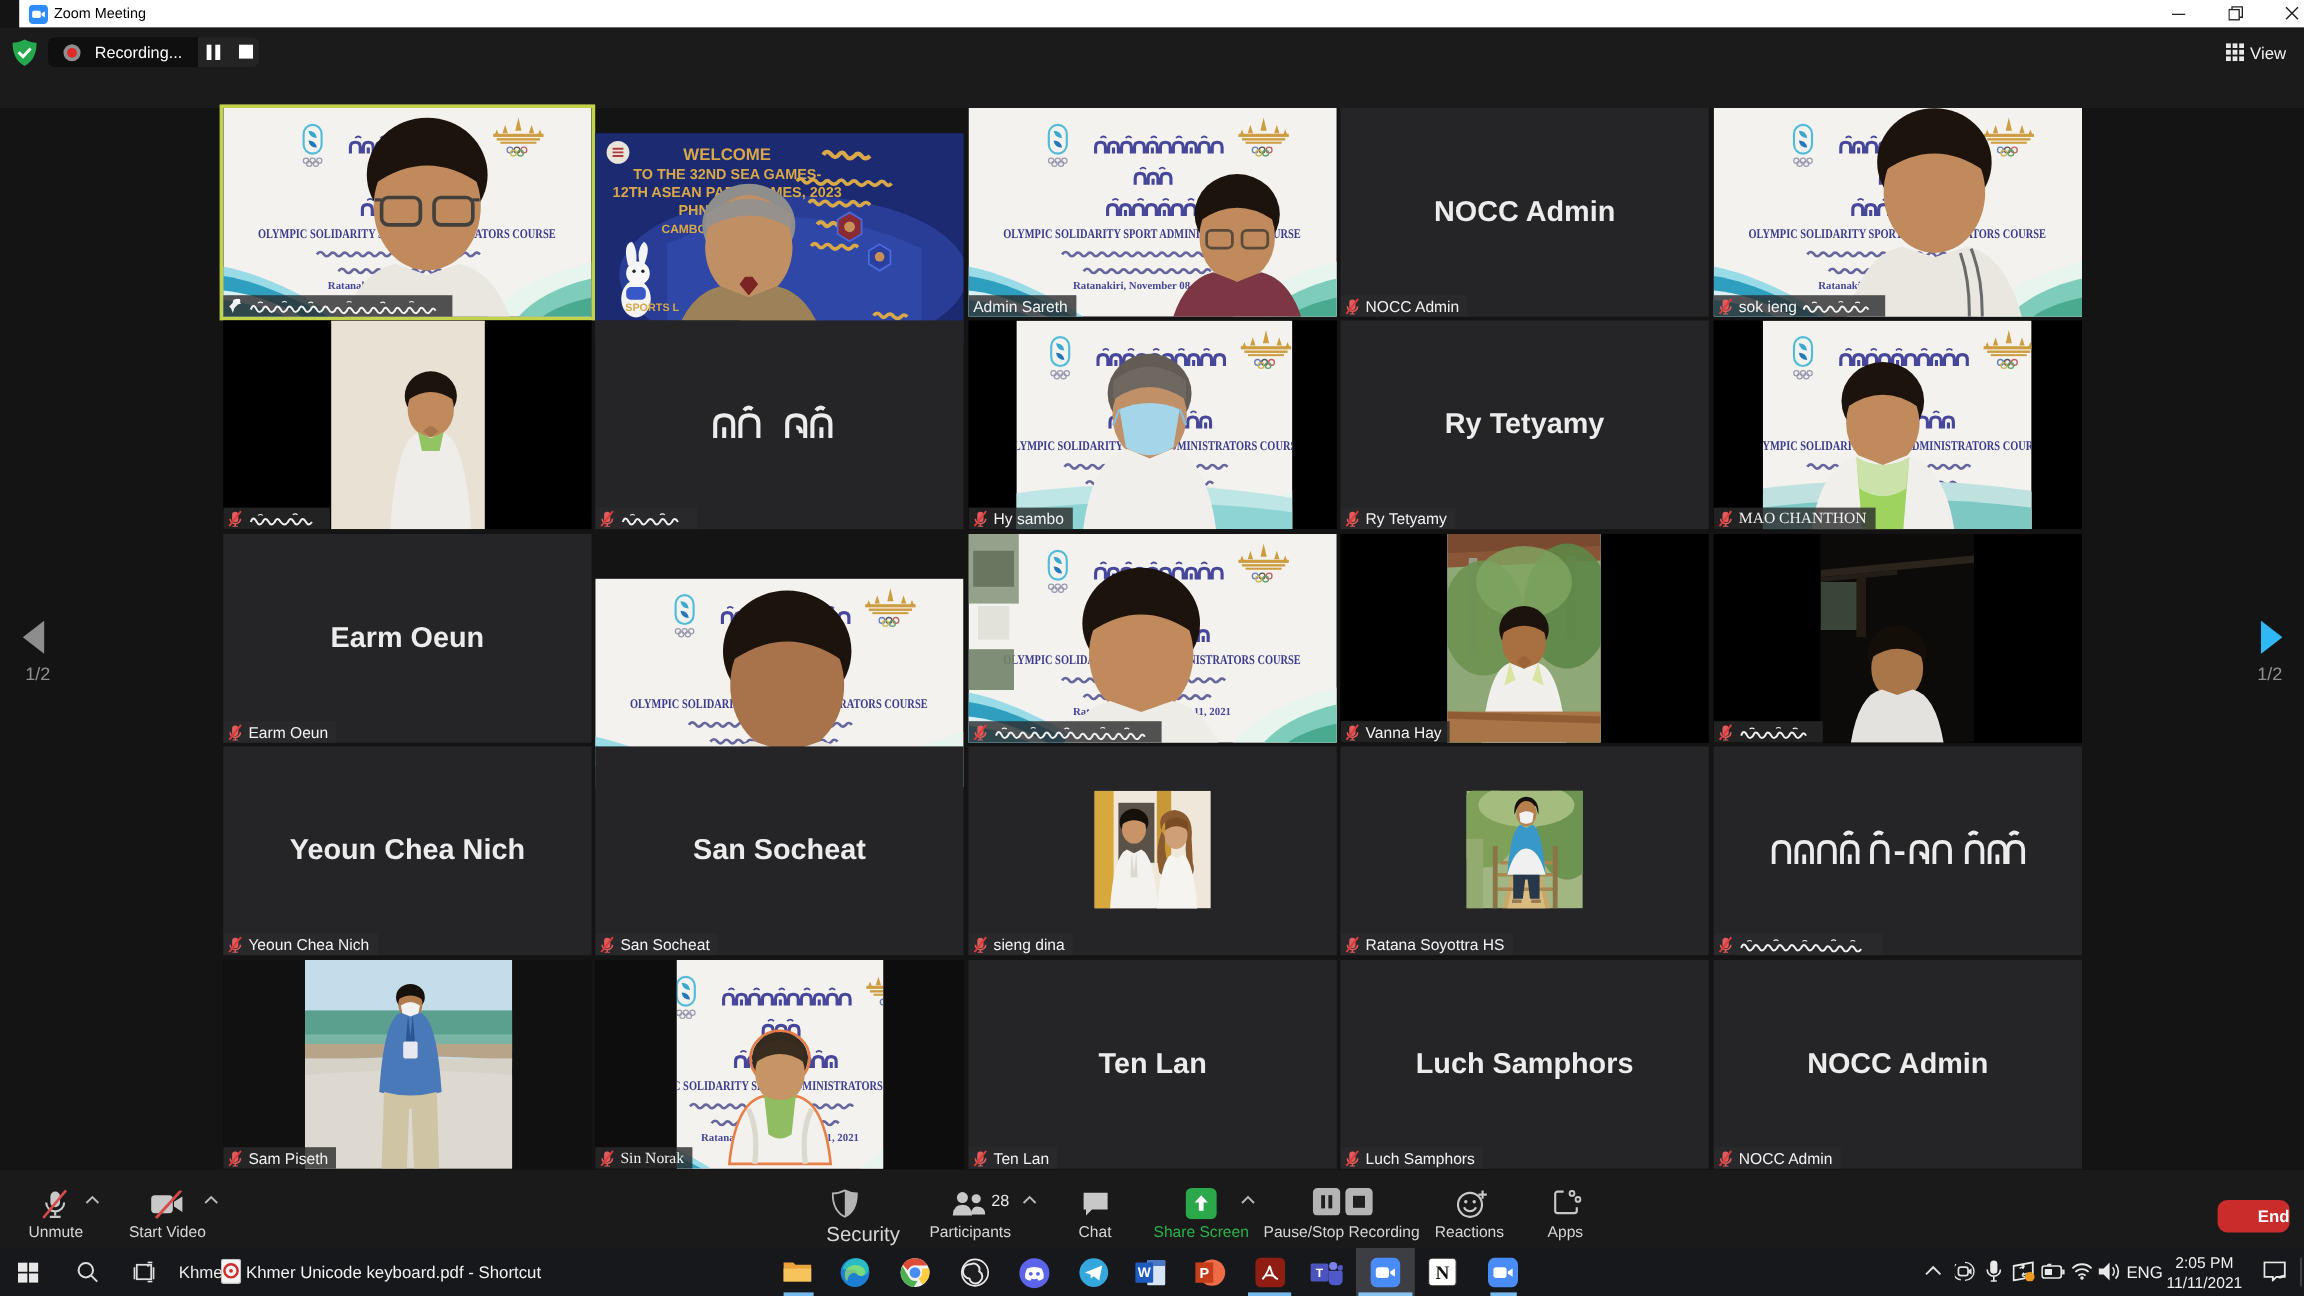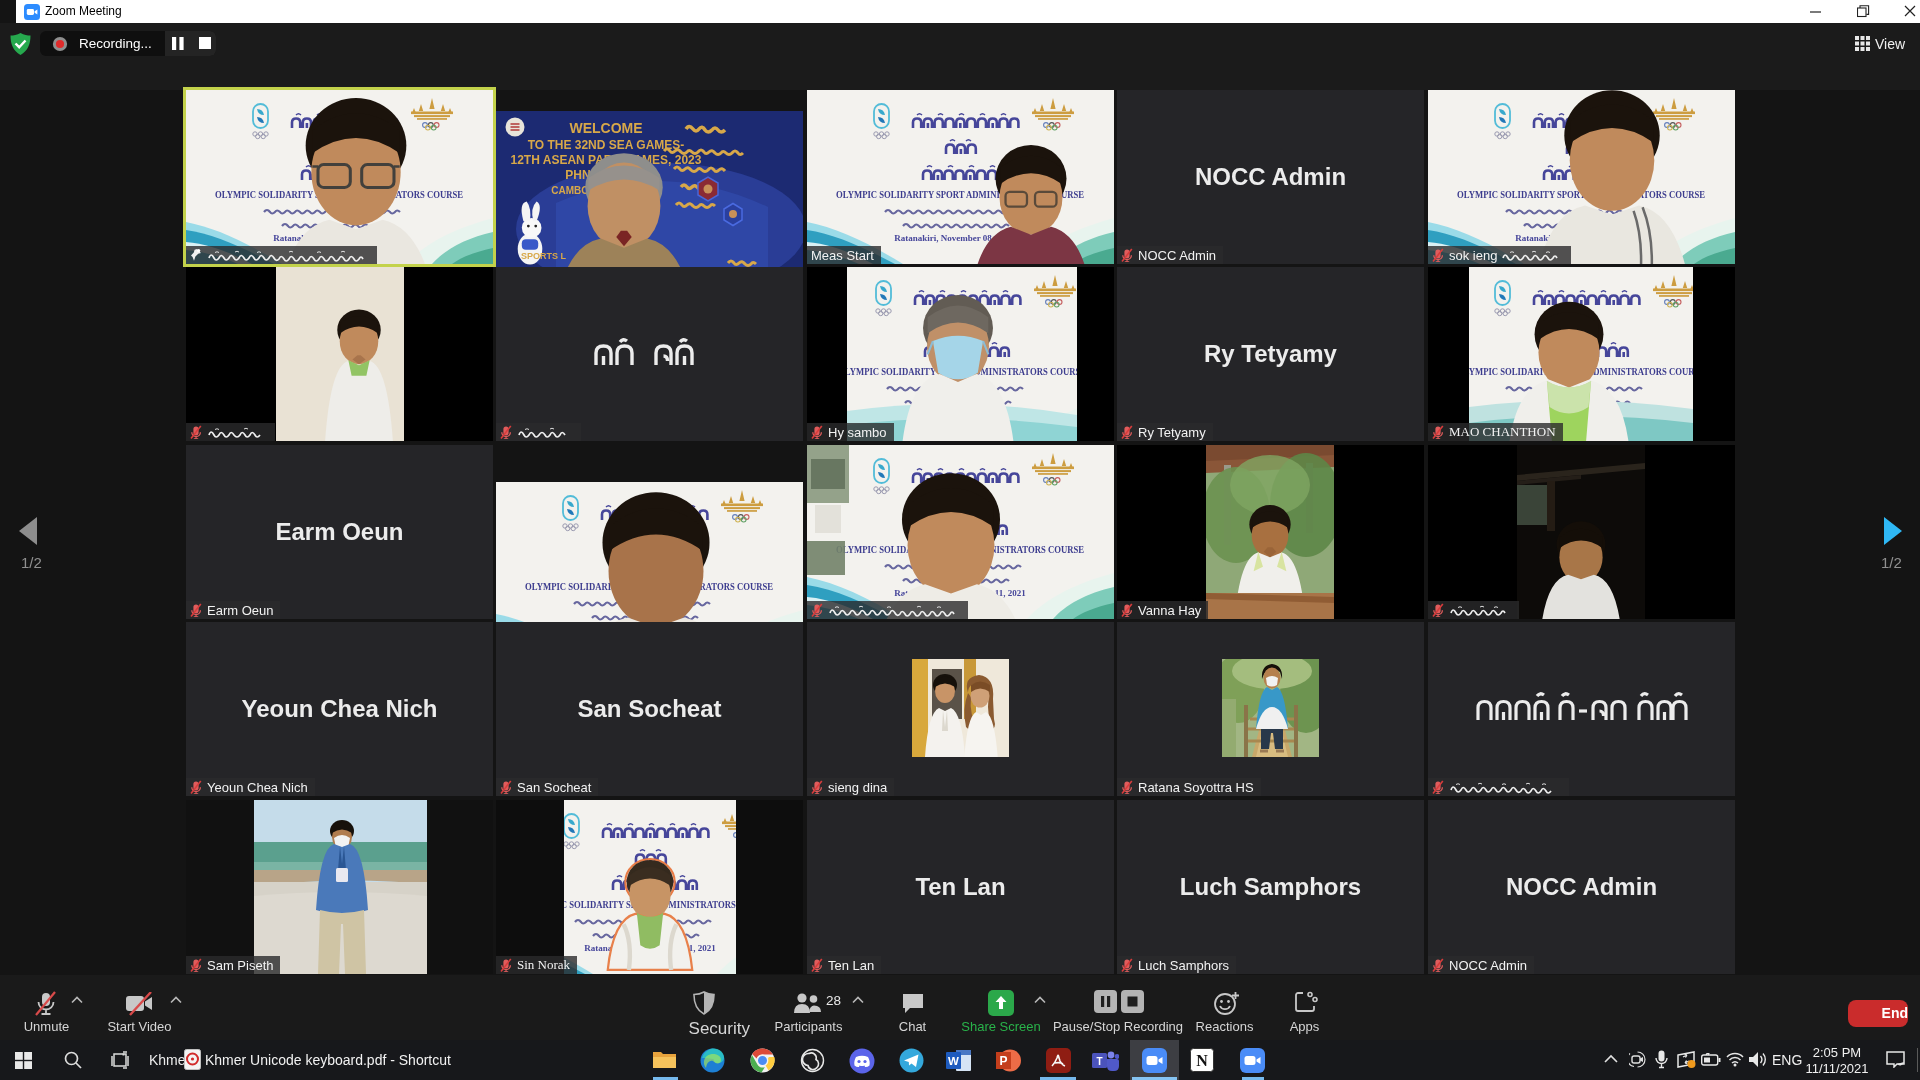--- a/index.html
+++ b/index.html
@@ -243,21 +243,21 @@
   <div class="tile" style="left:807px;top:0;">
     <svg width="307" height="174">
         <use href="#bnr"></use>
       <g transform="translate(224,110) scale(1.34)">
         <use href="#head"></use>
         <rect x="-19" y="-6" width="16" height="11" rx="3" fill="none" stroke="#5a4a3a" stroke-width="1.7"></rect>
         <rect x="3" y="-6" width="16" height="11" rx="3" fill="none" stroke="#5a4a3a" stroke-width="1.7"></rect>
         <path d="M-44 66 Q-38 26 -15 20 L0 26 L15 20 Q38 26 44 66 Z" fill="#7c3644"></path>
       </g>
     </svg>
-    <div class="lbl">Meas Start</div>
+    <div class="lbl">Admin Sareth</div>
   </div>
 
   <div class="tile" style="left:1117px;top:0;">
     <div class="cname">NOCC Admin</div>
     <div class="lbl"><svg width="12" height="14" viewBox="0 0 12 14">
           <use href="#micoff"></use>
         </svg>NOCC Admin</div>
   </div>
 
   <div class="tile" style="left:1428px;top:0;">

